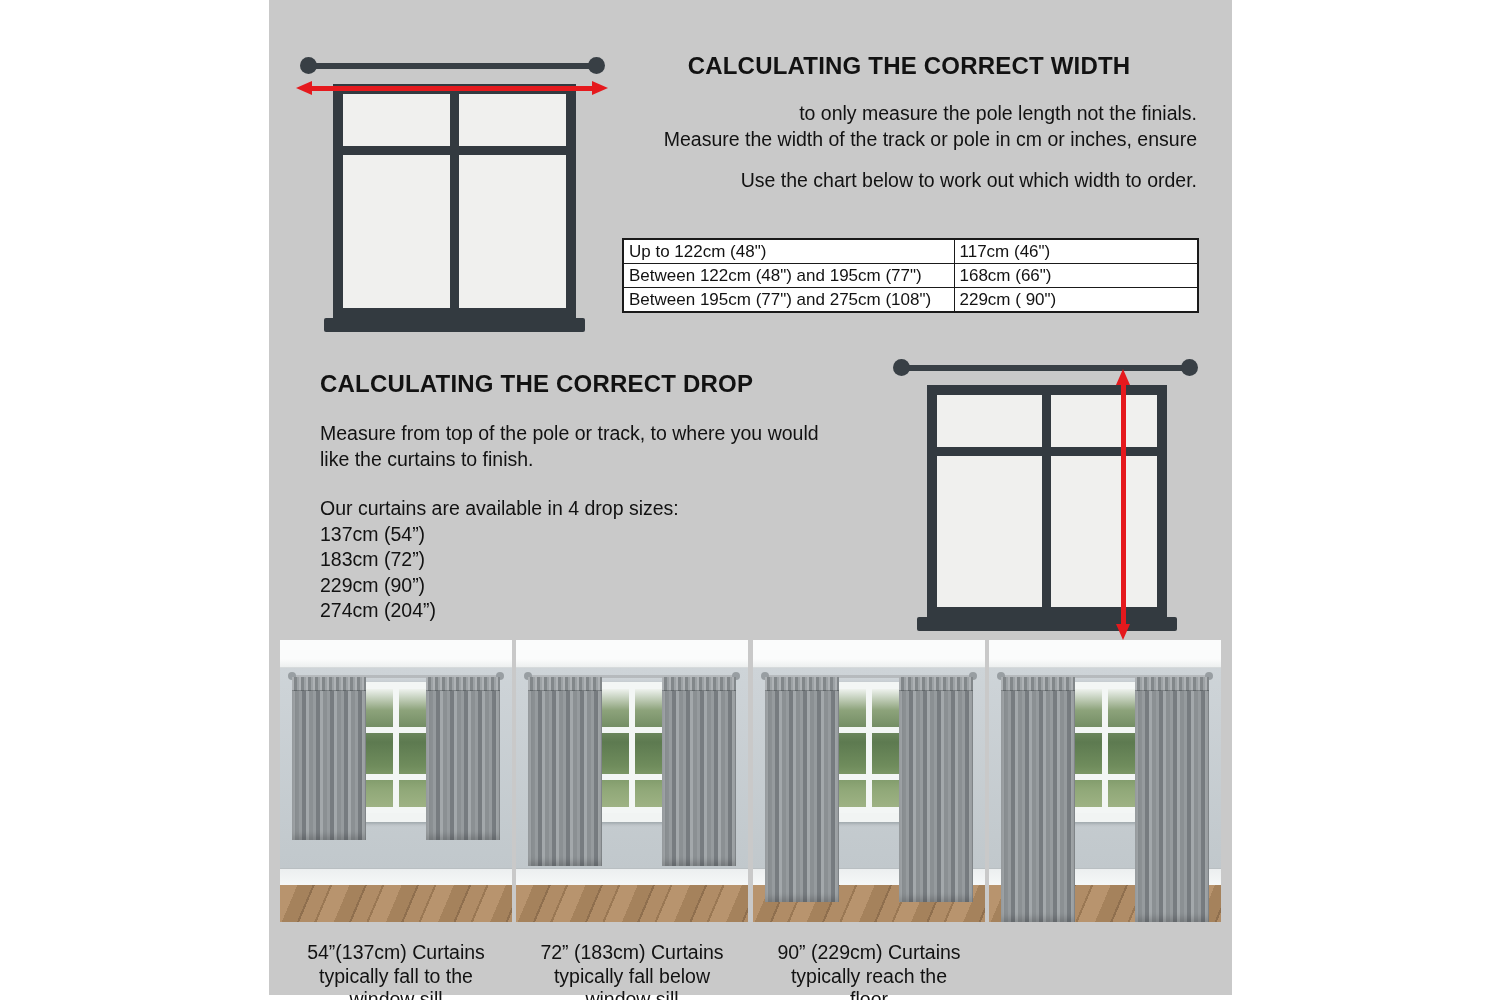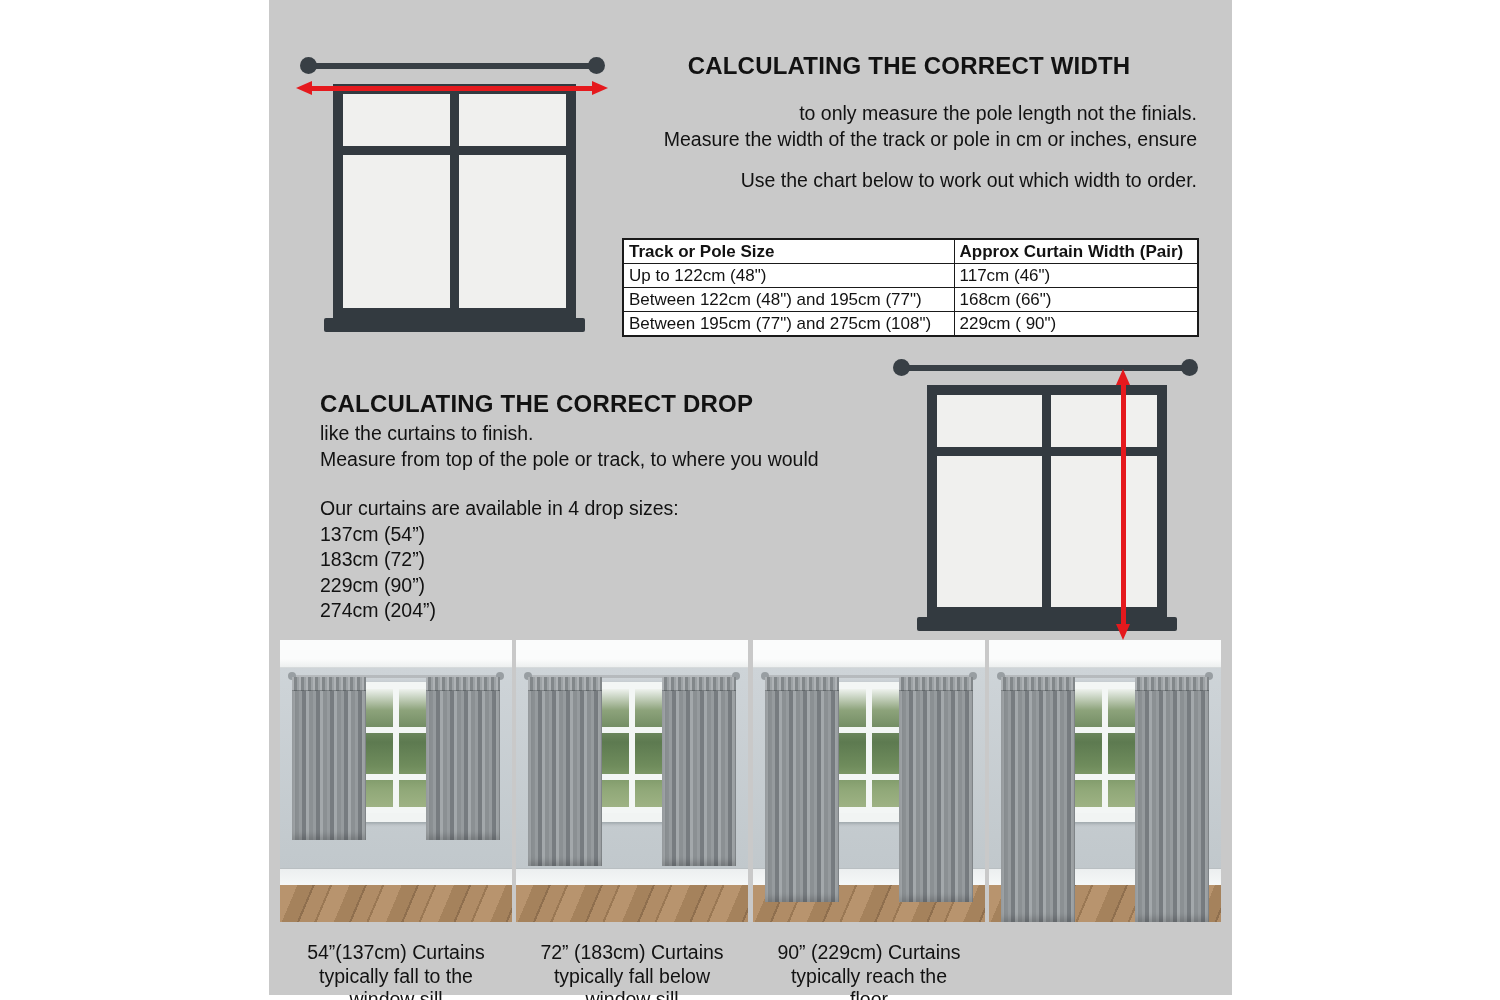--- a/index.html
+++ b/index.html
@@ -59,21 +59,21 @@
   .w-hint{position:absolute;left:600px;top:169px;width:597px;text-align:right;font-size:19.5px;}
 
   
   .size-table{position:absolute;left:622px;top:238px;width:575px;border-collapse:collapse;
     background:#ffffff;font-size:17px;border:2px solid #1a1a1a;table-layout:fixed;}
   .size-table th,.size-table td{border:1px solid #1a1a1a;height:23px;padding:0 0 0 5px;
     text-align:left;white-space:nowrap;overflow:hidden;}
   .size-table th{font-weight:bold;}
 
   
-  .d-title{position:absolute;left:320px;top:370px;font-size:24px;font-weight:bold;letter-spacing:0.2px;margin-top:20px;}
+  .d-title{position:absolute;left:320px;top:370px;font-size:24px;font-weight:bold;letter-spacing:0.2px;}
   .d-intro{position:absolute;left:320px;top:421px;font-size:19.5px;line-height:25.5px;}
   .d-sizes{position:absolute;left:320px;top:496px;font-size:19.5px;line-height:25.5px;}
 
   
   .cards{position:absolute;left:0;top:0;width:1500px;height:1000px;}
   .card{position:absolute;top:640px;width:232px;}
   .card:nth-child(1){left:280px;} .card:nth-child(2){left:516px;}
   .card:nth-child(3){left:753px;} .card:nth-child(4){left:989px;}
 
   .ph{position:relative;width:232px;height:282px;overflow:hidden;background:#c6ccd0;}
@@ -140,43 +140,39 @@
   <div>Measure the width of the track or pole in cm or inches, ensure</div>
 </div>
 <div class="w-hint">Use the chart below to work out which width to order.</div>
 
 <table class="size-table">
   <colgroup>
       <col style="width:331px">
       <col style="width:244px">
     </colgroup>
   <tbody>
-      <tr>
-    <th>Track or Pole Size</th>
-    <th>Approx Curtain Width (Pair)</th>
-  </tr>
   <tr>
     <td>Up to 122cm (48")</td>
     <td>117cm (46")</td>
   </tr>
   <tr>
     <td>Between 122cm (48") and 195cm (77")</td>
     <td>168cm (66")</td>
   </tr>
   <tr>
     <td>Between 195cm (77") and 275cm (108")</td>
     <td>229cm ( 90")</td>
   </tr>
 </tbody>
   </table>
 
 <div class="d-title">CALCULATING THE CORRECT DROP</div>
 <div class="d-intro">
+  <div>Measure from top of the pole or track, to where you would</div>
   <div>like the curtains to finish.</div>
-  <div>Measure from top of the pole or track, to where you would</div>
 </div>
 <div class="d-sizes">
   <div>Our curtains are available in 4 drop sizes:</div>
   <div>137cm (54”)</div>
   <div>183cm (72”)</div>
   <div>229cm (90”)</div>
   <div>274cm (204”)</div>
 </div>
 
 <div>

